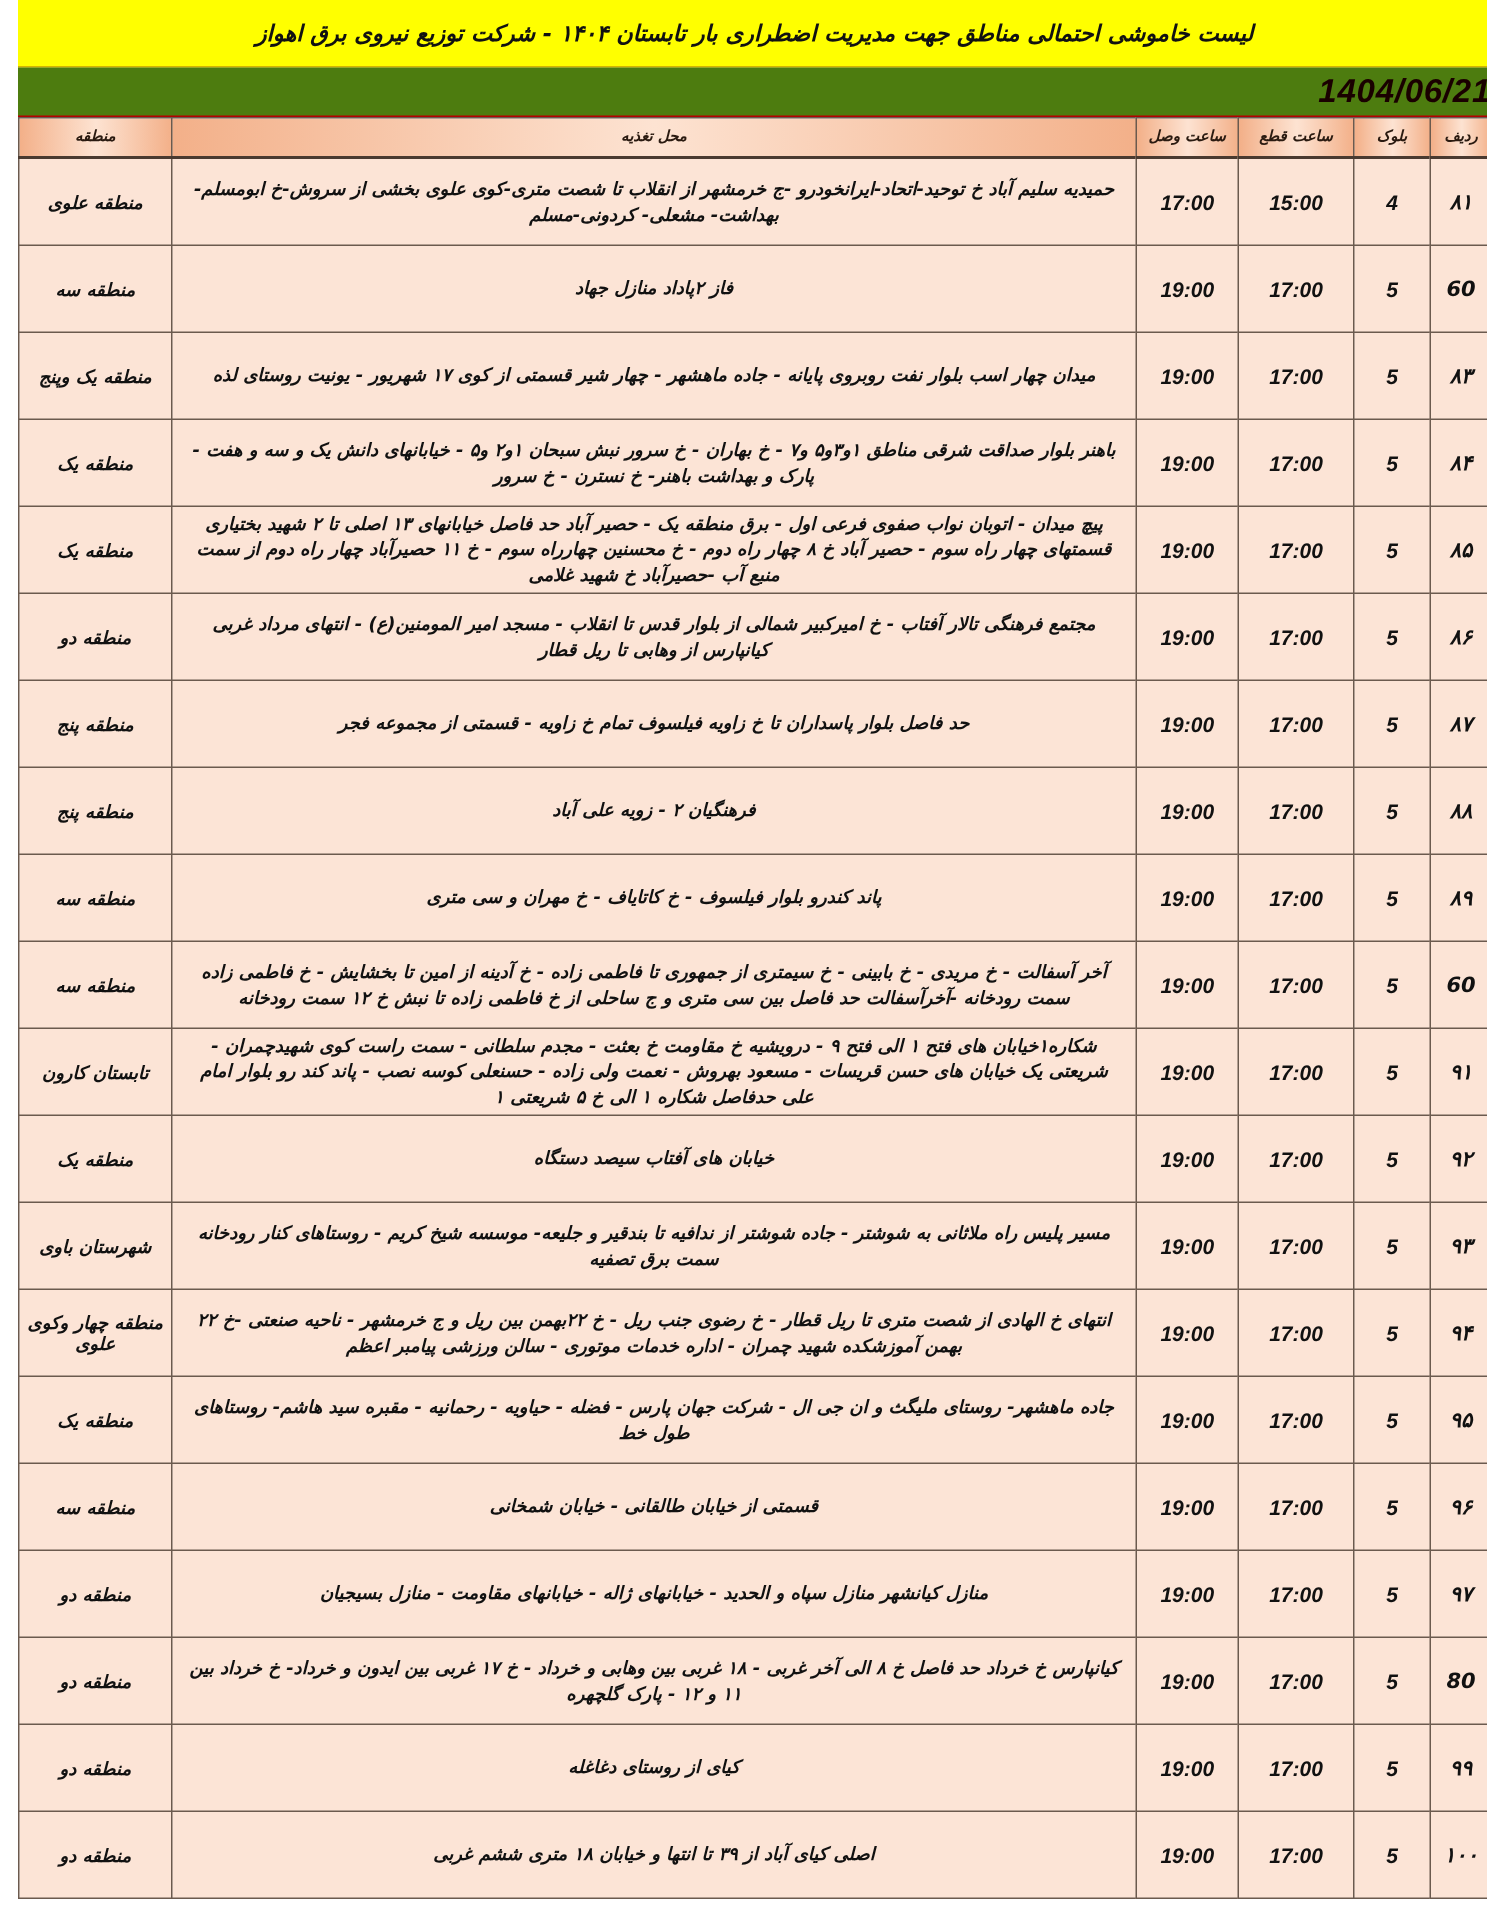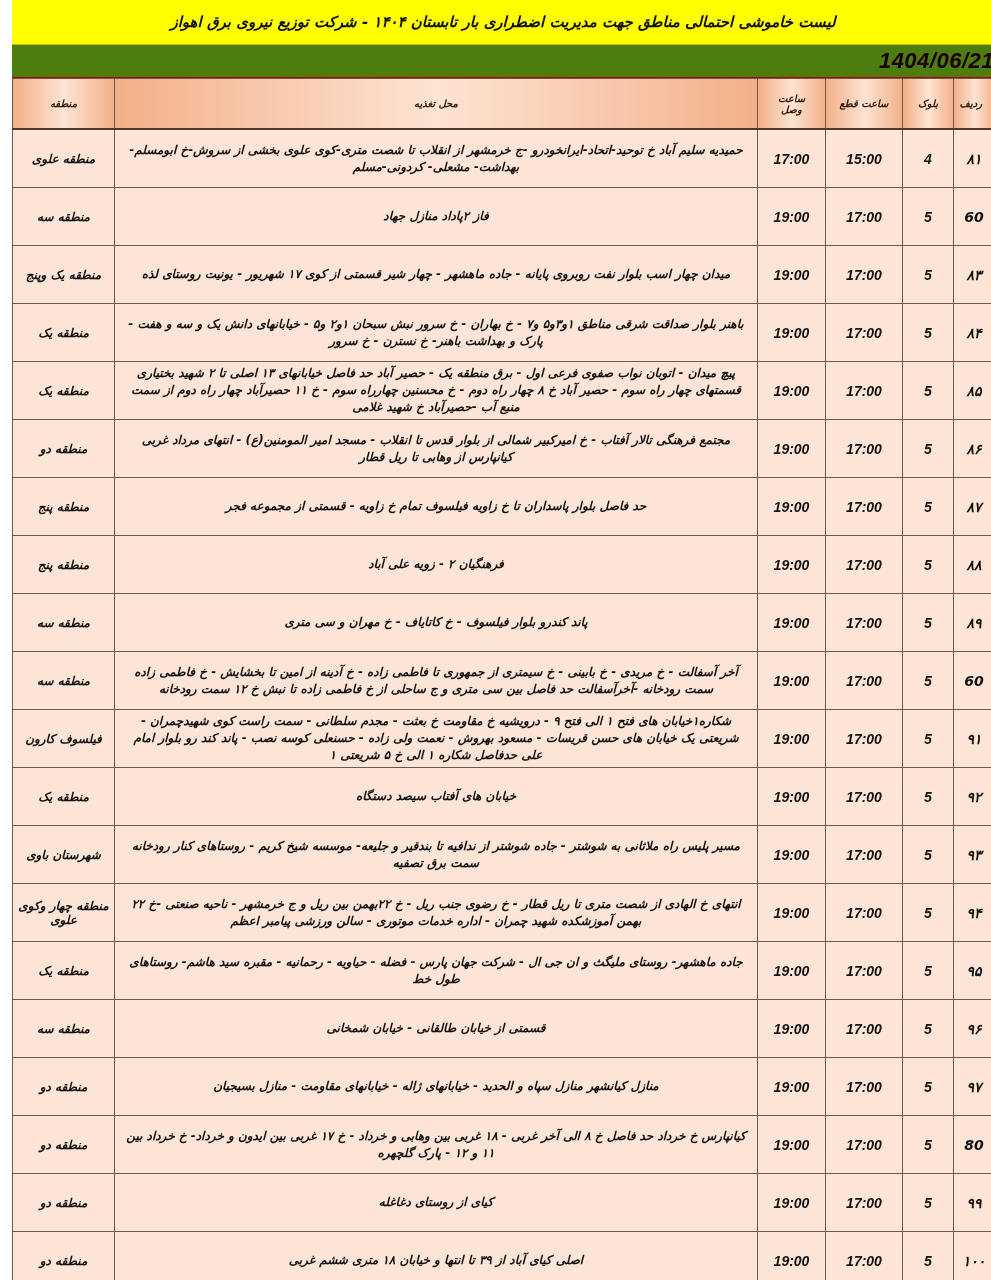--- a/index.html
+++ b/index.html
@@ -12,21 +12,21 @@
   .title-band span { font-size: 15px; font-weight: bold; color: #111; direction: rtl; }
   .date-band {
     height: 32px; background: #4d7c0f; display: flex; align-items: center; justify-content: flex-end;
     border-bottom: 1px solid #b40000;
   }
   .date-band span { font-family: "Liberation Sans", sans-serif; font-size: 22px; font-weight: bold; color: #1a0000; letter-spacing: 0.5px; }
   table { border-collapse: collapse; width: 982px; table-layout: fixed; direction: rtl; }
   th {
     height: 25px; font-size: 10px; font-weight: bold; color: #2a1a10;
     background: linear-gradient(to right, #f3b089 0%, #fde3d2 50%, #f3b089 100%);
-    border: 1px solid #6b5a4e; border-bottom: 2px solid #4a3a30; padding: 12px;
+    border: 1px solid #6b5a4e; border-bottom: 2px solid #4a3a30; padding: 0;
   }
   td {
     height: 57px; background: #fce4d6; border: 1px solid #6b5a4e; padding: 0 6px;
     text-align: center; vertical-align: middle; color: #111;
   }
   td.radif { font-size: 14px; font-weight: bold; }
   td.num { font-family: "Liberation Sans", sans-serif; font-size: 14px; font-weight: bold; }
   td.feed { font-size: 12px; font-weight: bold; line-height: 17px; direction: rtl; }
   td.region { font-size: 12px; font-weight: bold; direction: rtl; padding: 0 2px; margin-left: 16px; }
   col.c-radif { width: 41px; }
@@ -146,21 +146,21 @@
           <td class="num">19:00</td>
           <td class="feed">آخر آسفالت - خ مریدی - خ بابینی - خ سیمتری از جمهوری تا فاطمی زاده - خ آدینه از امین تا بخشایش - خ فاطمی زاده سمت رودخانه -آخرآسفالت حد فاصل بین سی متری و ج ساحلی از خ فاطمی زاده تا نبش خ ۱۲ سمت رودخانه</td>
           <td class="region">منطقه سه</td>
         </tr>
         <tr>
           <td class="radif">۹۱</td>
           <td class="num">5</td>
           <td class="num">17:00</td>
           <td class="num">19:00</td>
           <td class="feed">شکاره۱خیابان های فتح ۱ الی فتح ۹ - درویشیه خ مقاومت خ بعثت - مجدم سلطانی - سمت راست کوی شهیدچمران - شریعتی یک خیابان های حسن قریسات - مسعود بهروش - نعمت ولی زاده - حسنعلی کوسه نصب - پاند کند رو بلوار امام علی حدفاصل شکاره ۱ الی خ ۵ شریعتی ۱</td>
-          <td class="region">فیلسوف کارون</td>
+          <td class="region">تابستان کارون</td>
         </tr>
         <tr>
           <td class="radif">۹۲</td>
           <td class="num">5</td>
           <td class="num">17:00</td>
           <td class="num">19:00</td>
           <td class="feed">خیابان های آفتاب سیصد دستگاه</td>
           <td class="region">منطقه یک</td>
         </tr>
         <tr>

